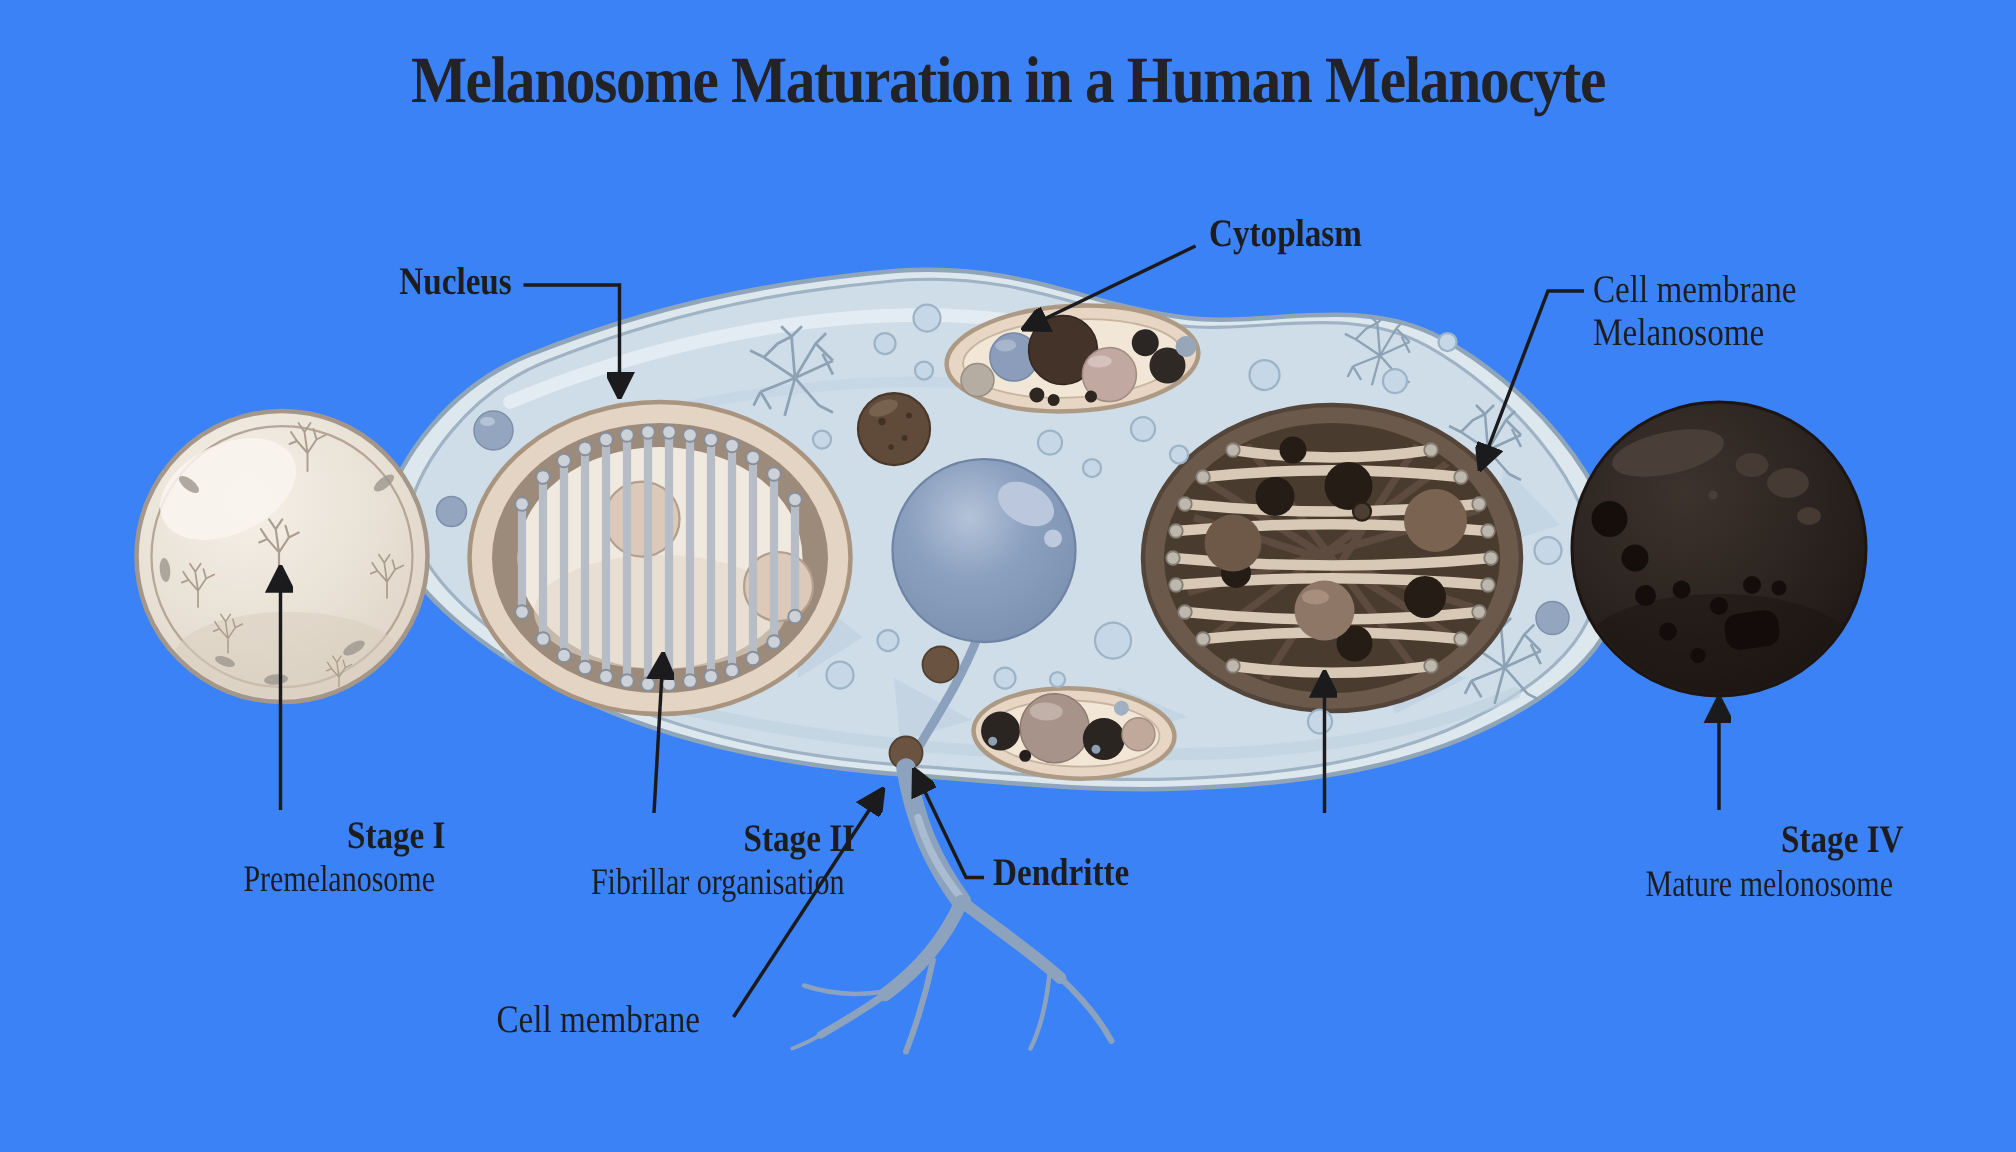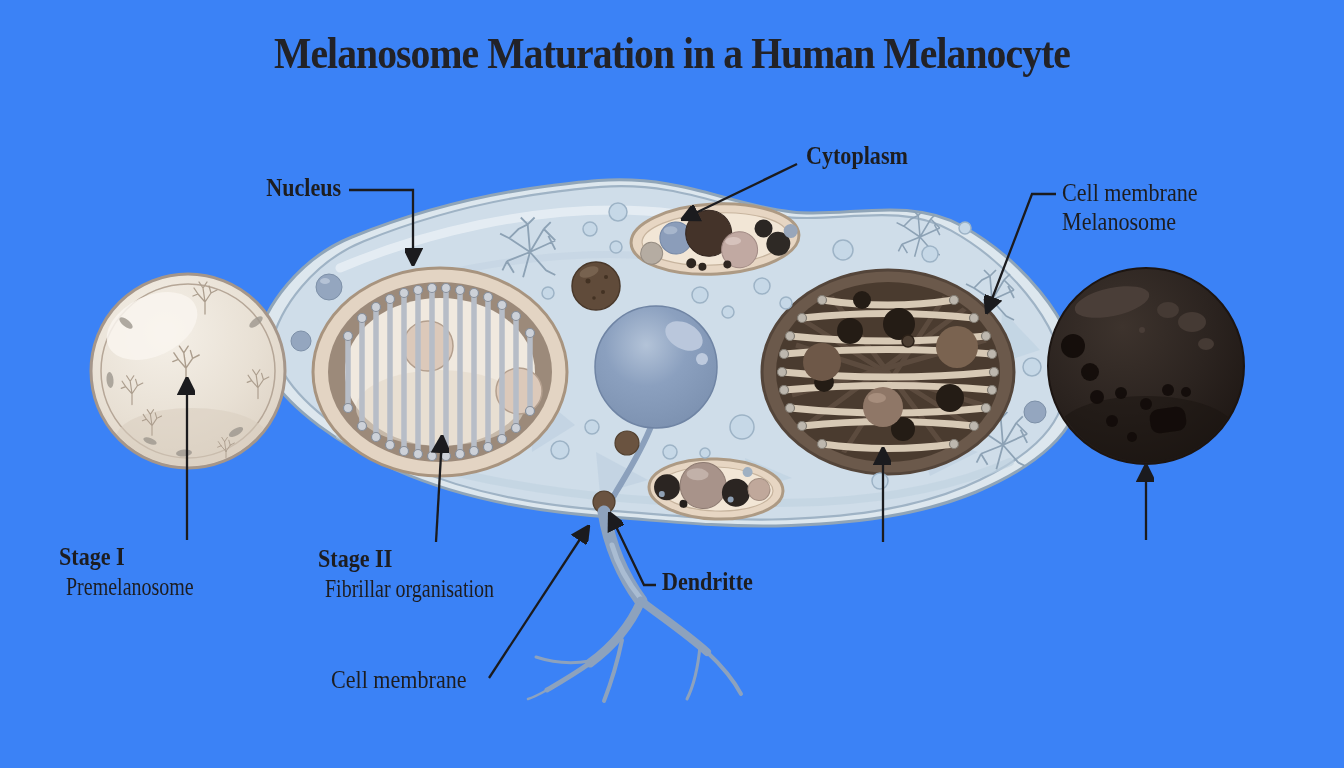--- a/index.html
+++ b/index.html
@@ -8,21 +8,21 @@
   #art{position:absolute;left:0;top:0;}
   .lbl{position:absolute;white-space:nowrap;color:#1d1d20;}
   .cond{transform:scaleX(.85);}
   .o-left{transform-origin:left center;}
   .o-right{transform-origin:right center;}
   .bold{font-weight:700;}
   .reg{font-weight:400;}
   #title{position:absolute;top:28px;left:0;width:1344px;text-align:center;
          font-size:44px;font-weight:700;letter-spacing:-1px;color:#222227;
          transform:scaleX(.9);transform-origin:center;}
-  .stageblk{position:absolute;width:280px;text-align:left;}
+  .stageblk{position:absolute;width:280px;text-align:right;}
   .stageblk .nm{font-size:26px;font-weight:700;line-height:30px;transform:scaleX(.85);transform-origin:center;}
   .stageblk .ds{font-size:25px;font-weight:400;line-height:29px;transform:scaleX(.8);transform-origin:center;}
   .side{font-size:26px;line-height:28px;}
 </style>
 </head>
 <body>
 
 <div id="stage">
 
 <svg id="art" width="1344" height="768" viewBox="0 0 1344 768">
@@ -354,18 +354,22 @@
   <div class="lbl side bold cond o-left" style="left:806px;top:142px;">Cytoplasm</div>
   <div class="lbl side reg cond o-left" style="left:1062px;top:179px;">Cell membrane</div>
   <div class="lbl side reg cond o-left" style="left:1062px;top:208px;">Melanosome</div>
   <div class="lbl side bold cond o-left" style="left:662px;top:568px;">Dendritte</div>
   <div class="lbl side reg cond o-left" style="left:331px;top:666px;">Cell membrane</div>
 
   <div class="stageblk" style="left:38px;top:542px;">
     <div class="nm">Stage I</div>
     <div class="ds">Premelanosome</div>
   </div>
-  <div class="stageblk" style="left:297px;top:544px;">
+  <div class="stageblk" style="left:311px;top:544px;">
     <div class="nm">Stage II</div>
     <div class="ds">Fibrillar organisation</div>
   </div>
+  <div class="stageblk" style="left:1010px;top:545px;">
+    <div class="nm">Stage IV</div>
+    <div class="ds">Mature melonosome</div>
+  </div>
 
 </div>
 
 </body></html>

